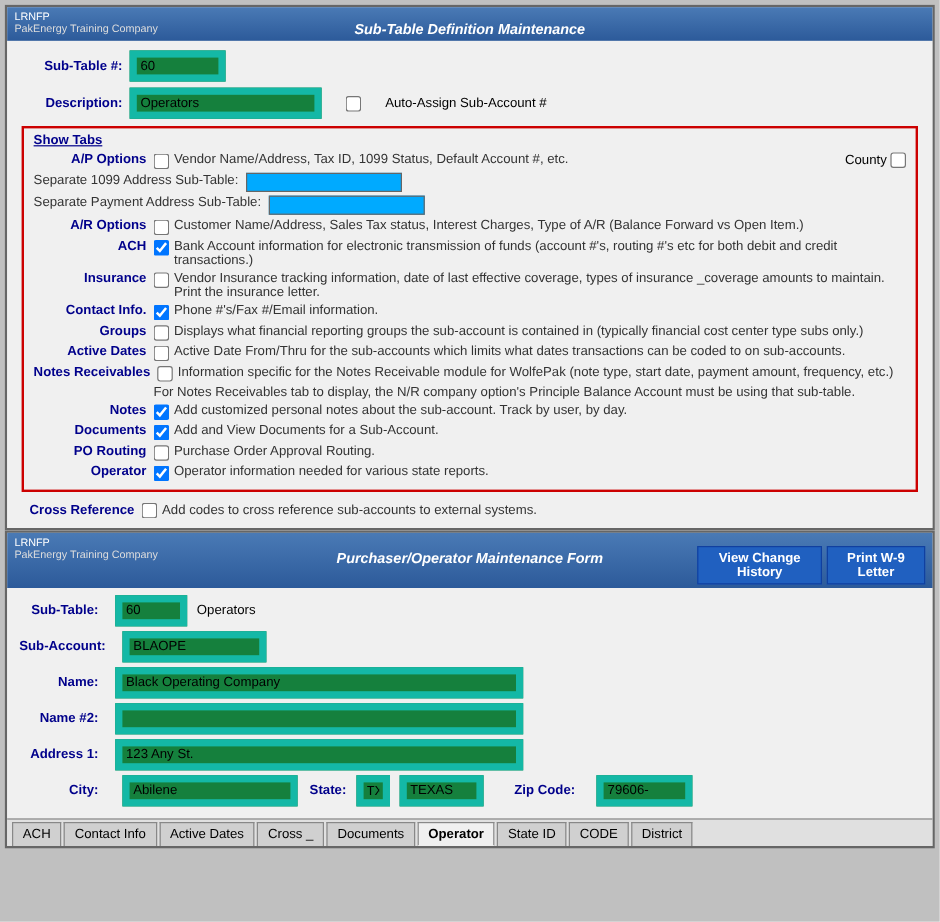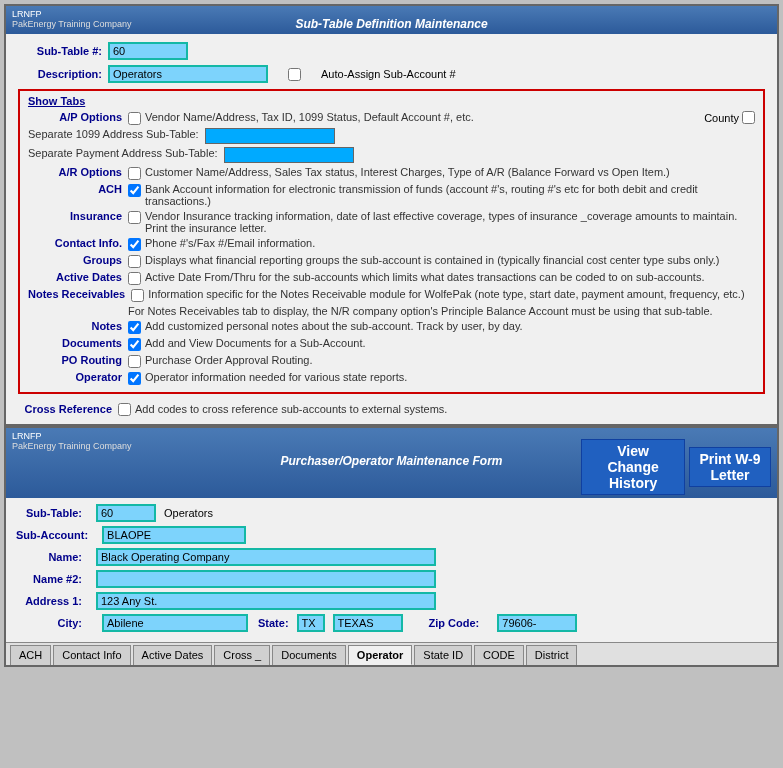--- a/index.html
+++ b/index.html
@@ -42,24 +42,24 @@
 
     .form-label {
       color: #00008b;
       font-weight: bold;
       min-width: 90px;
       text-align: right;
       padding-right: 6px;
     }
 
     input[type="text"] {
-      border: 2px solid #14b8a6;
+      border: 6px solid #14b8a6;
       padding: 1px 3px;
       font-size: 11px;
-      background: #7dd3fc;
+      background: #15803d;
     }
 
     .show-tabs-section {
       border: 2px solid #cc0000;
       margin: 6px 0;
       padding: 4px 8px;
     }
 
     .show-tabs-header {
       color: #00008b;
@@ -132,21 +132,21 @@
       min-width: 80px;
       text-align: right;
       padding-right: 14px;
     }
 
     .btn-blue {
       background: #2060c0;
       color: white;
       border: 1px solid #1040a0;
       padding: 3px 8px;
-      font-size: 14px;
+      font-size: 11px;
       font-weight: bold;
       cursor: pointer;
     }
 
     .header-buttons {
       display: flex;
       gap: 4px;
       align-items: center;
     }
 
@@ -346,21 +346,21 @@
   <div class="bottom-form">
 
     <div class="bottom-form-row">
       <span class="bottom-label">Sub-Table:</span>
       <input type="text" style="width: 60px;" value="60">
       <span style="margin-left:8px;">Operators</span>
     </div>
 
     <div class="bottom-form-row">
       <span class="bottom-label">Sub-Account:</span>
-      <input type="text" style="width: 144px;" value="BLAOPE">
+      <input type="text" style="width: 120px;" value="BLAOPE">
     </div>
 
     <div class="bottom-form-row">
       <span class="bottom-label">Name:</span>
       <input type="text" style="width: 340px;" value="Black Operating Company">
     </div>
 
     <div class="bottom-form-row">
       <span class="bottom-label">Name #2:</span>
       <input type="text" style="width: 340px;" value="">

